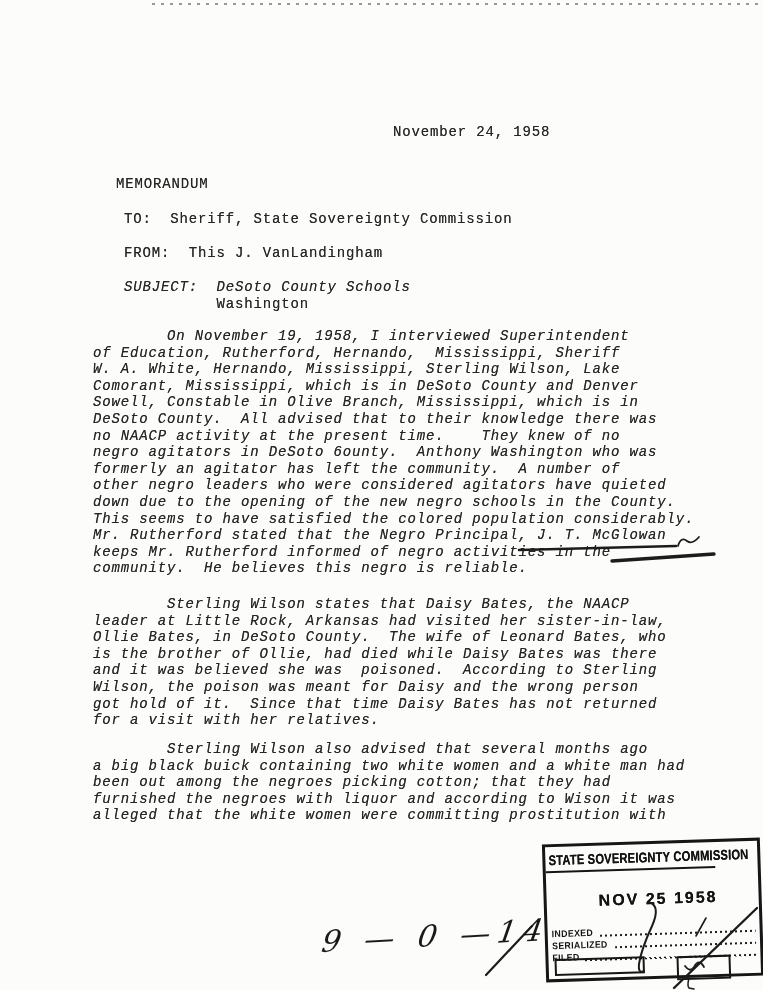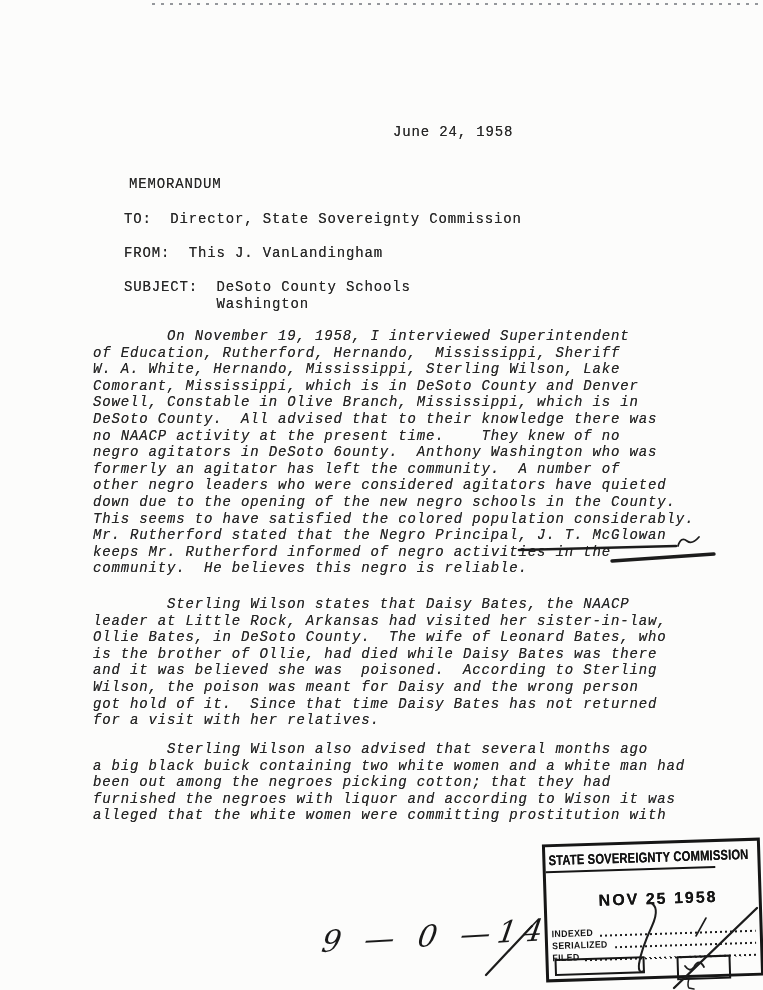--- a/index.html
+++ b/index.html
@@ -59,29 +59,29 @@
   .overlay{position:absolute;left:0;top:0;pointer-events:none;}
   .overlay path{fill:none;stroke:#1c1c1c;stroke-linecap:round;}
 </style>
 </head>
 <body>
 
 <div class="page">
 
   <div class="dotted-top"></div>
 
-  <div class="tw" style="left:393px;top:124px;">June 24, 1958</div>
+  <div class="tw" style="left:393px;top:124px;">November 24, 1958</div>
 
-  <div class="tw" style="left:129px;top:176px;text-align:right;">MEMORANDUM</div>
+  <div class="tw" style="left:116px;top:176px;text-align:right;">MEMORANDUM</div>
 
-  <div class="tw" style="left:124px;top:211px;">TO:  Director, State Sovereignty Commission</div>
+  <div class="tw" style="left:124px;top:211px;">TO:  Sheriff, State Sovereignty Commission</div>
 
   <div class="tw" style="left:124px;top:245px;">FROM:  This J. VanLandingham</div>
 
-  <div class="tw" style="left:124px;top:279px;">SUBJECT:  DeSoto County Schools</div>
+  <div class="tw" style="left:124px;top:279px;font-style:italic;">SUBJECT:  DeSoto County Schools</div>
 
   <div class="tw" style="left:124px;top:295.6px;">          Washington</div>
 
   <div class="tw para" style="left:93px;top:328px;"><div class="tline">        On November 19, 1958, I interviewed Superintendent</div><div class="tline">of Education, Rutherford, Hernando,  Mississippi, Sheriff</div><div class="tline">W. A. White, Hernando, Mississippi, Sterling Wilson, Lake</div><div class="tline">Comorant, Mississippi, which is in DeSoto County and Denver</div><div class="tline">Sowell, Constable in Olive Branch, Mississippi, which is in</div><div class="tline">DeSoto County.  All advised that to their knowledge there was</div><div class="tline">no NAACP activity at the present time.    They knew of no</div><div class="tline">negro agitators in DeSoto 6ounty.  Anthony Washington who was</div><div class="tline">formerly an agitator has left the community.  A number of</div><div class="tline">other negro leaders who were considered agitators have quieted</div><div class="tline">down due to the opening of the new negro schools in the County.</div><div class="tline">This seems to have satisfied the colored population considerably.</div><div class="tline">Mr. Rutherford stated that the Negro Principal, J. T. McGlowan</div><div class="tline">keeps Mr. Rutherford informed of negro activities in the</div><div class="tline">community.  He believes this negro is reliable.</div></div>
 
   <div class="tw para" style="left:93px;top:596px;"><div class="tline">        Sterling Wilson states that Daisy Bates, the NAACP</div><div class="tline">leader at Little Rock, Arkansas had visited her sister-in-law,</div><div class="tline">Ollie Bates, in DeSoto County.  The wife of Leonard Bates, who</div><div class="tline">is the brother of Ollie, had died while Daisy Bates was there</div><div class="tline">and it was believed she was  poisoned.  According to Sterling</div><div class="tline">Wilson, the poison was meant for Daisy and the wrong person</div><div class="tline">got hold of it.  Since that time Daisy Bates has not returned</div><div class="tline">for a visit with her relatives.</div></div>
 
   <div class="tw para" style="left:93px;top:741px;"><div class="tline">        Sterling Wilson also advised that several months ago</div><div class="tline">a big black buick containing two white women and a white man had</div><div class="tline">been out among the negroes picking cotton; that they had</div><div class="tline">furnished the negroes with liquor and according to Wison it was</div><div class="tline">alleged that the white women were committing prostitution with</div></div>
 
   <div class="hnote">9 — 0 —14</div>

